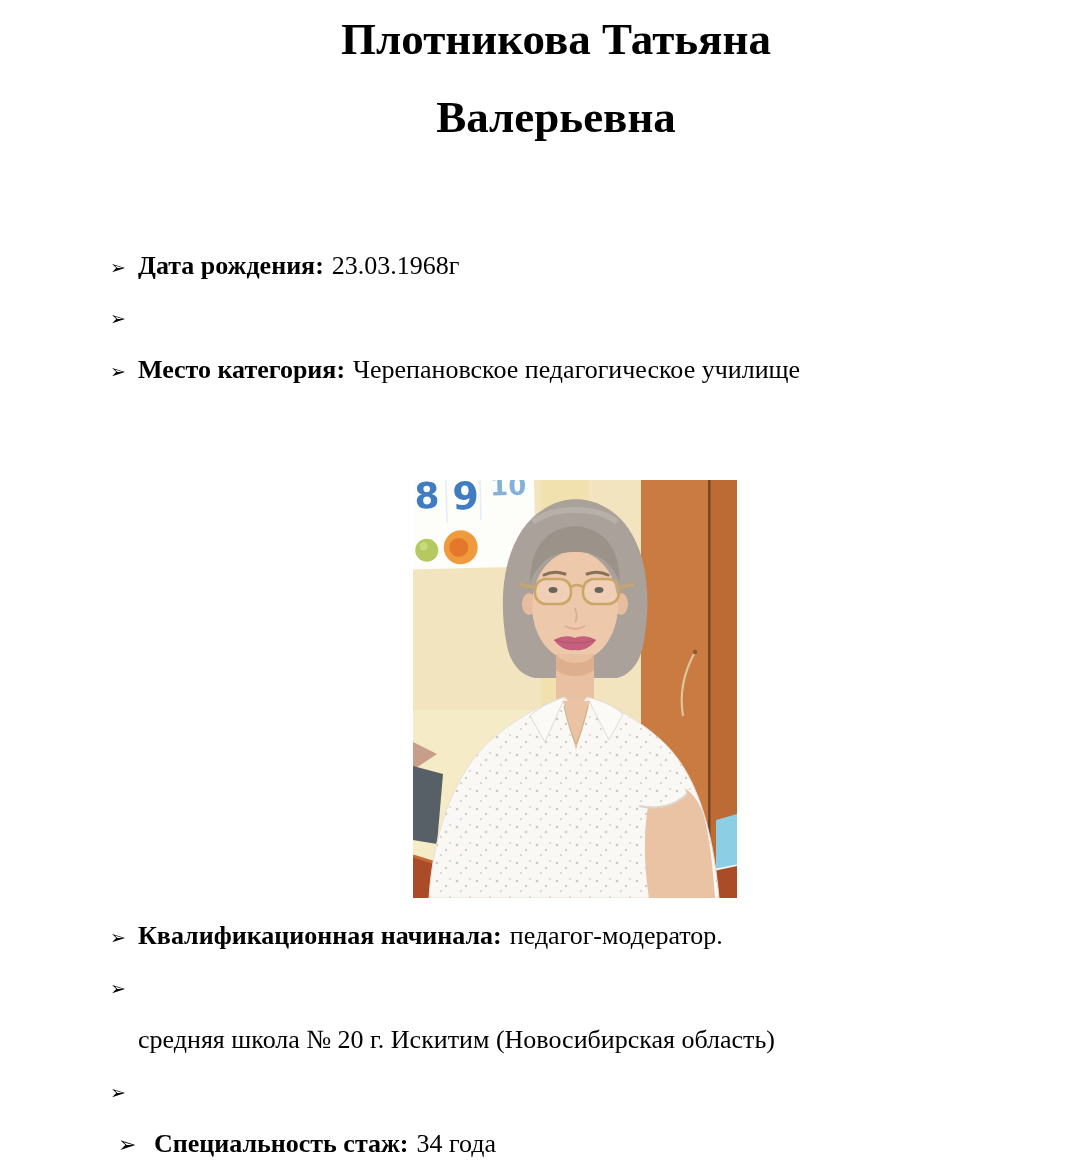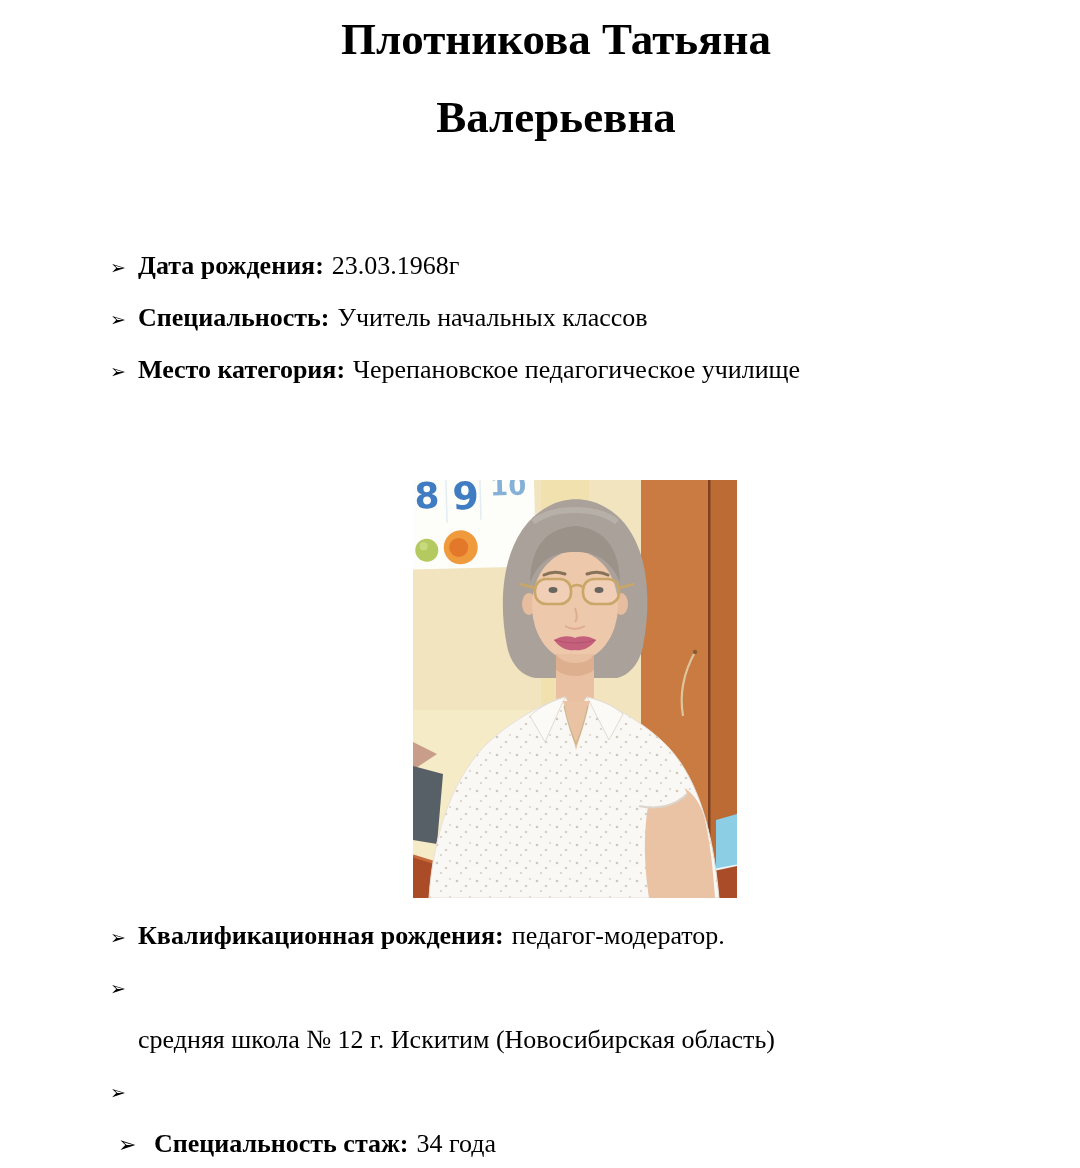--- a/index.html
+++ b/index.html
@@ -55,21 +55,20 @@
     <div>Валерьевна</div>
   </div>
 
   <div class="fields fields-top">
     <div class="row">
       <span class="bullet">➢</span>
       <span><b class="label">Дата рождения:</b><span class="value">23.03.1968г</span></span>
     </div>
     <div class="row">
       <span class="bullet">➢</span>
-      <span><b class="label">Специальность:</b><span class="value">Учитель начальных классов</span></span>
     </div>
     <div class="row">
       <span class="bullet">➢</span>
       <span><b class="label">Место категория:</b><span class="value">Черепановское педагогическое училище</span></span>
     </div>
   </div>
 
   <div class="photo" role="img" aria-label="Портрет: женщина с короткими седыми волосами, в очках с золотой оправой и белой кружевной блузке, на фоне плаката с цифрами 8 9 10 и деревянного шкафа">
     <svg viewBox="0 0 324 418" xmlns="http://www.w3.org/2000/svg">
       <defs>
@@ -145,27 +144,27 @@
         <path d="M240,304 C264,298 283,310 291,336 C297,360 300,390 302,418 L236,418 C230,380 230,338 240,304 Z" fill="#eac2a4"></path>
         <path d="M218,256 C244,268 264,288 274,314 C262,326 244,330 226,326 C218,302 216,278 218,256 Z" fill="url(#eyelet)"></path>
         <path d="M226,326 C244,330 262,326 274,314" stroke="#ddd5cb" stroke-width="2" fill="none"></path>
       </g>
     </svg>
   </div>
 
   <div class="fields fields-bottom">
     <div class="row">
       <span class="bullet">➢</span>
-      <span><b class="label">Квалификационная рождения:</b><span class="value">педагог-модератор.</span></span>
+      <span><b class="label">Квалификационная начинала:</b><span class="value">педагог-модератор.</span></span>
     </div>
     <div class="row">
       <span class="bullet">➢</span>
     </div>
     <div class="row cont">
-      <span class="value">средняя школа № 12 г. Искитим (Новосибирская область)</span>
+      <span class="value">средняя школа № 20 г. Искитим (Новосибирская область)</span>
     </div>
     <div class="row">
       <span class="bullet">➢</span>
     </div>
     <div class="row row-last">
       <span class="bullet">➢</span>
       <span><b class="label">Специальность стаж:</b><span class="value">34 года</span></span>
     </div>
   </div>
 

